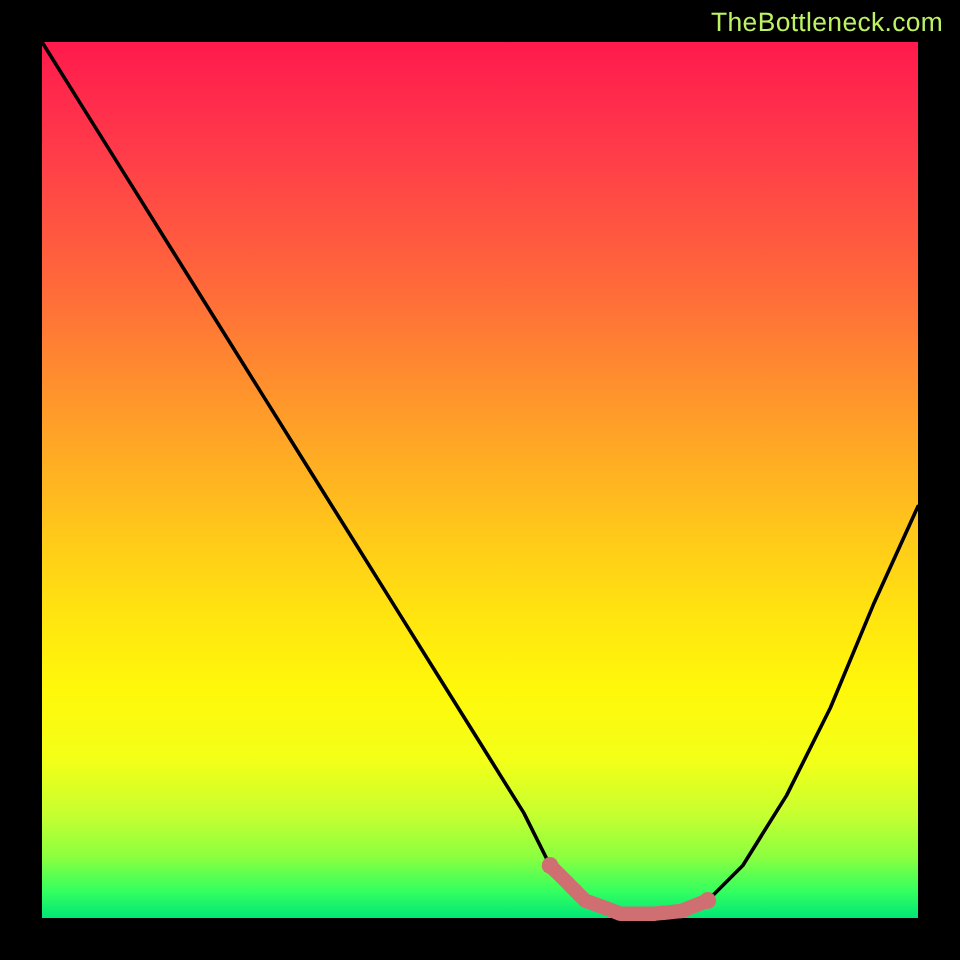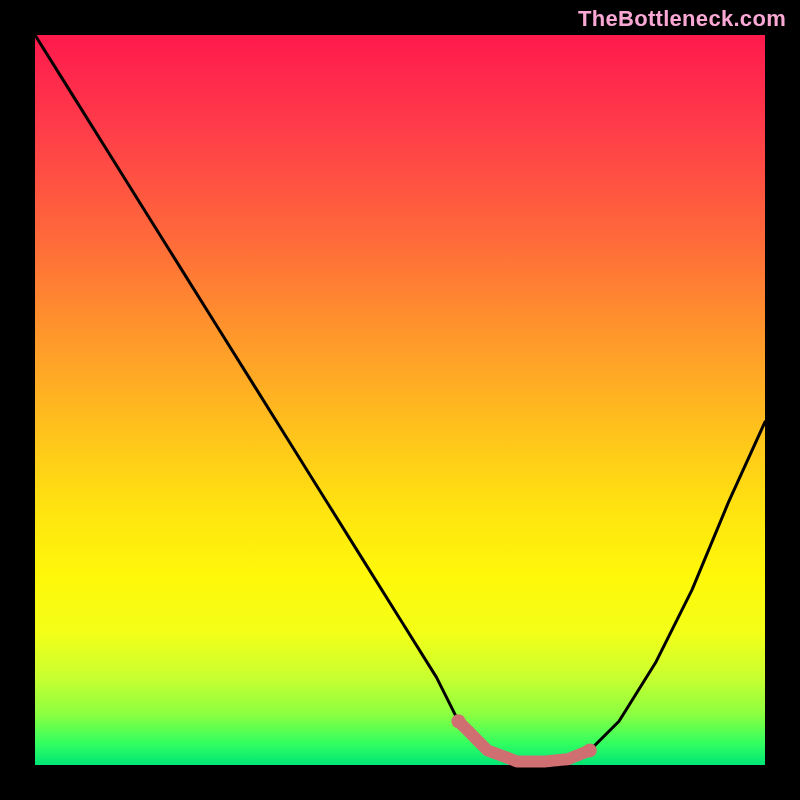--- a/index.html
+++ b/index.html
@@ -34,23 +34,23 @@
       #c8ff30 88%,
       #8cff40 93%,
       #33ff60 97%,
       #00e676 100%
     );
   }
   .watermark {
     position: absolute;
     top: 6px;
     right: 14px;
-    color: #f9a8d4;
+    color: #bef264;
     font-size: 22px;
-    font-weight: 700;
+    font-weight: 400;
     letter-spacing: 0.3px;
     user-select: none;
   }
   svg.curve {
     position: absolute;
     left: 0;
     top: 0;
     pointer-events: none;
   }
 </style>

